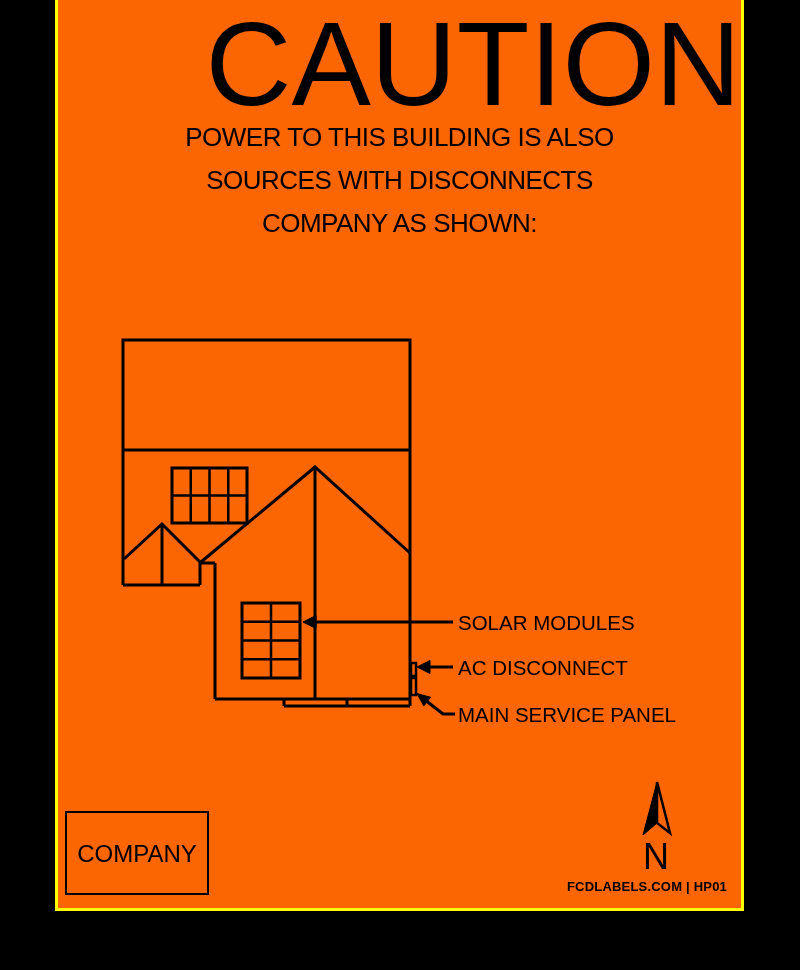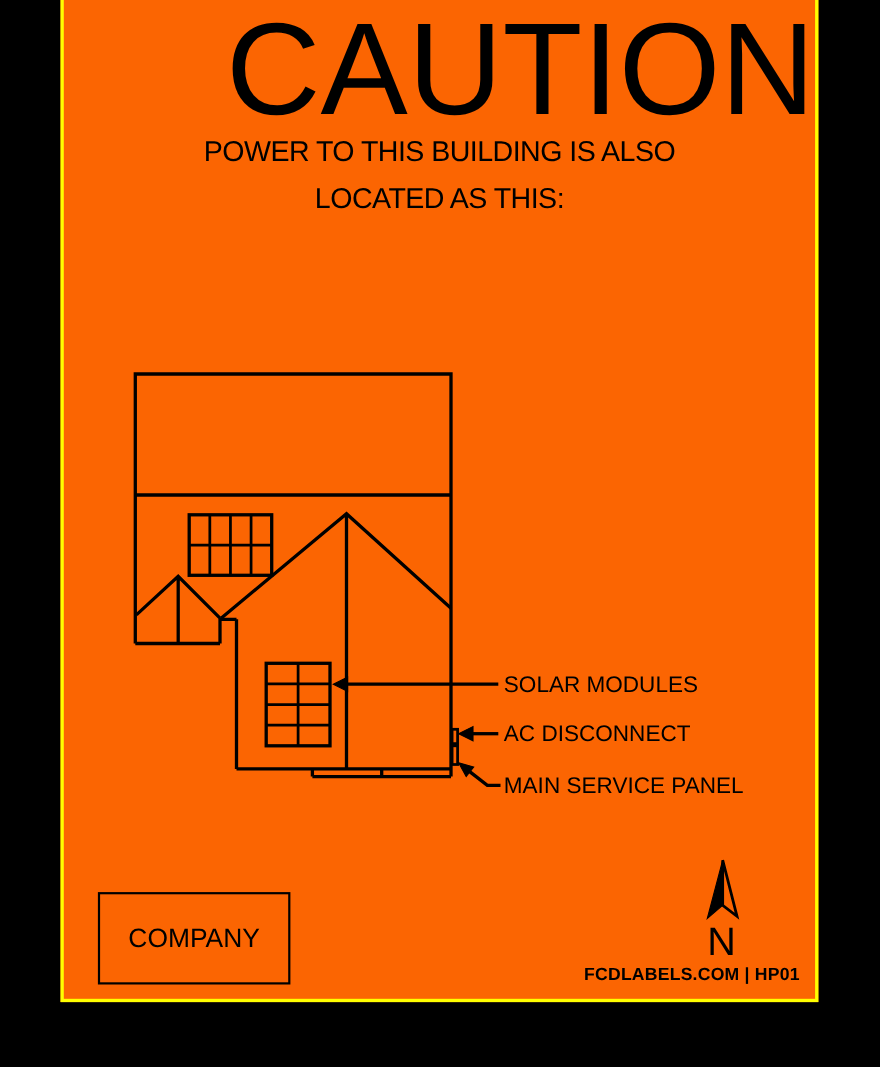--- a/index.html
+++ b/index.html
@@ -46,45 +46,46 @@
   svg .fillblk{fill:var(--ink);stroke:var(--ink);stroke-width:1;}
   svg text.callout{
     font-family:"Liberation Sans", sans-serif;
     font-size:20.5px;fill:var(--ink);
   }
   svg text.north{
     font-family:"Liberation Sans", sans-serif;
     font-size:36px;fill:var(--ink);
   }
   .logo-box{
-    position:absolute;left:31px;top:812px;
-    width:175px;height:84px;
+    position:absolute;left:7px;top:812px;
+    width:144px;height:84px;
     box-sizing:border-box;
     border:2.5px solid var(--ink);
     display:flex;flex-direction:column;
     align-items:center;justify-content:center;
     font-size:24px;line-height:33px;
     text-align:center;
   }
   .footer{
     position:absolute;right:14px;top:881px;
-    font-size:16px;line-height:14px;font-weight:bold;
+    font-size:13px;line-height:14px;font-weight:bold;
     letter-spacing:0.2px;white-space:nowrap;padding-left:39px;
   }
 </style>
 </head>
 <body>
 
 <div class="label">
 
   <div class="caution">CAUTION</div>
 
   <div class="warning">
     <div>POWER TO THIS BUILDING IS ALSO</div>
-    <div>LOCATED AS THIS:</div>
+    <div>SOURCES WITH DISCONNECTS</div>
+    <div>COMPANY AS SHOWN:</div>
   </div>
 
   <svg class="drawing" viewBox="0 0 683 909">
 
     <path class="ln" d="M65,586 V341 H352 V707 M65,451 H352"></path>
 
     <g>
       <rect class="ln" x="114" y="469" width="75" height="55"></rect>
       <path class="thin" d="M132.75,469 V524 M151.5,469 V524 M170.25,469 V524 M114,496.5 H189"></path>
     </g>

